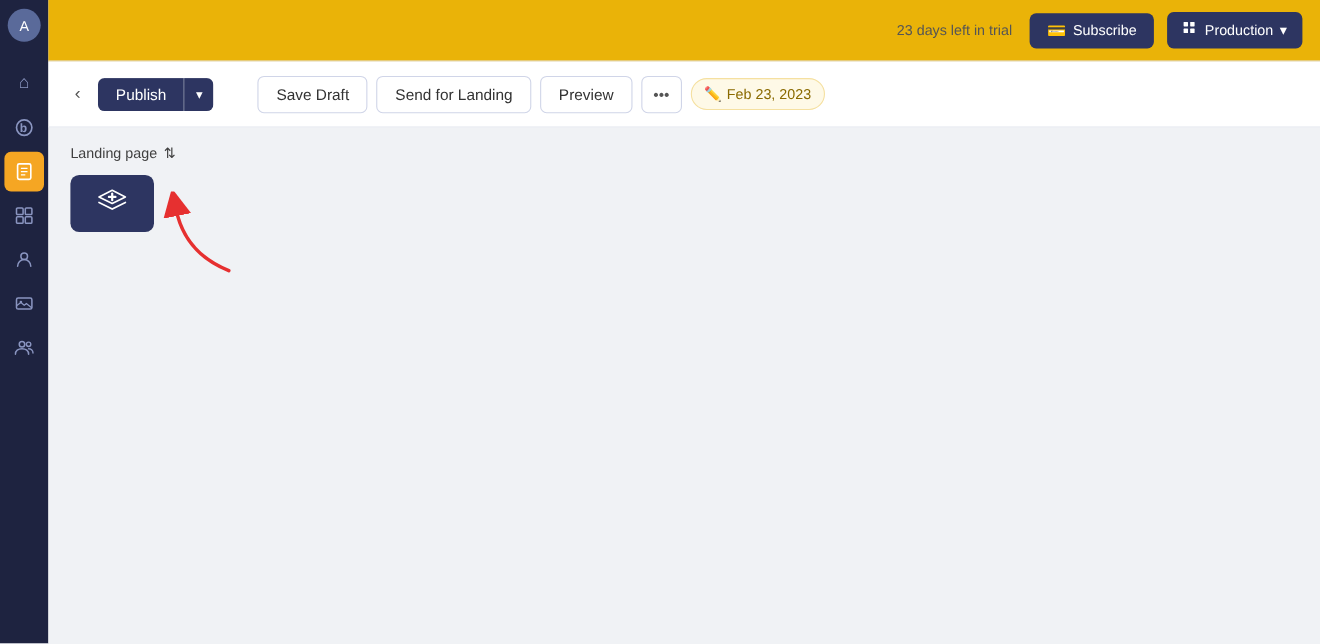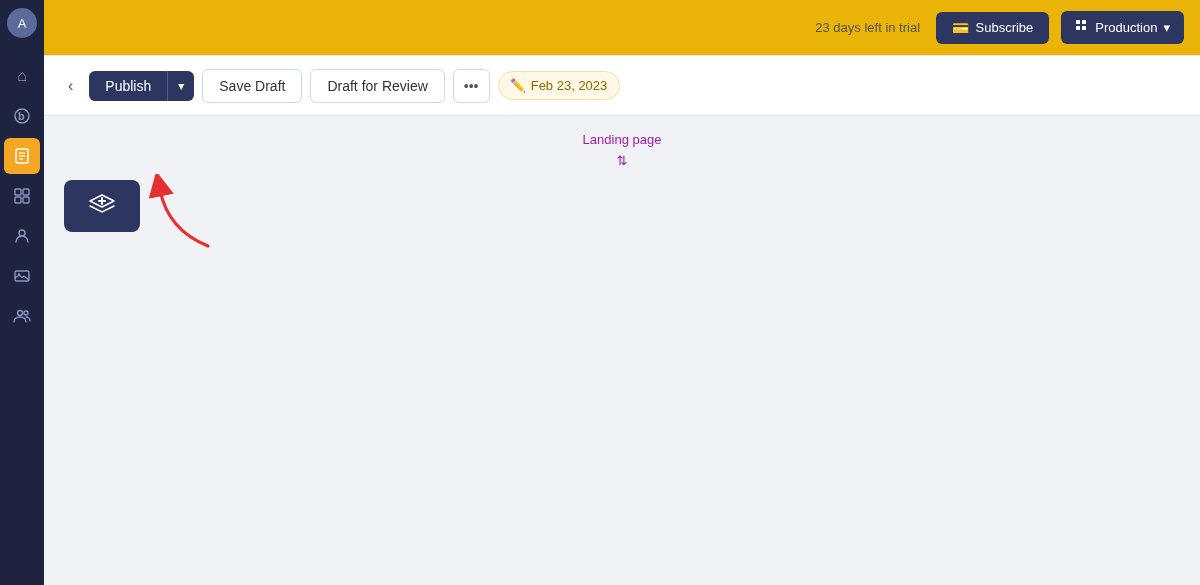--- a/index.html
+++ b/index.html
@@ -175,20 +175,21 @@
 
     .save-draft-btn {
       background: #fff;
       color: #333;
       border: 1px solid #d0d5e8;
       border-radius: 6px;
       padding: 8px 16px;
       font-size: 14px;
       cursor: pointer;
       font-weight: 400;
+      margin-left: 32px;
     }
 
     .send-review-btn {
       background: #fff;
       color: #333;
       border: 1px solid #d0d5e8;
       border-radius: 6px;
       padding: 8px 16px;
       font-size: 14px;
       cursor: pointer;
@@ -234,24 +235,23 @@
       background: #f0f2f5;
       padding: 16px 20px;
       position: relative;
     }
 
     .landing-page-label {
       display: flex;
       align-items: center;
       gap: 6px;
       font-size: 13px;
-      color: #a21caf;
+      color: #404040;
       margin-bottom: 12px;
       cursor: pointer;
-      flex-direction: column;
     }
 
     .add-block-btn {
       width: 76px;
       height: 52px;
       background: #2d3561;
       border-radius: 8px;
       display: flex;
       align-items: center;
       justify-content: center;
@@ -355,21 +355,22 @@
   </div>
 
   <div class="content-header">
     <button class="back-btn">‹</button>
     <div class="header-actions">
       <div class="publish-btn-group">
         <button class="publish-main">Publish</button>
         <button class="publish-arrow">▾</button>
       </div>
       <button class="save-draft-btn">Save Draft</button>
-      <button class="send-review-btn">Draft for Review</button>
+      <button class="send-review-btn">Send for Landing</button>
+      <button class="preview-btn">Preview</button>
       <button class="more-btn">•••</button>
       <div class="date-badge">
         <span>✏️</span>
         <span>Feb 23, 2023</span>
       </div>
     </div>
   </div>
 
   <div class="content-area">
     <div class="landing-page-label">

